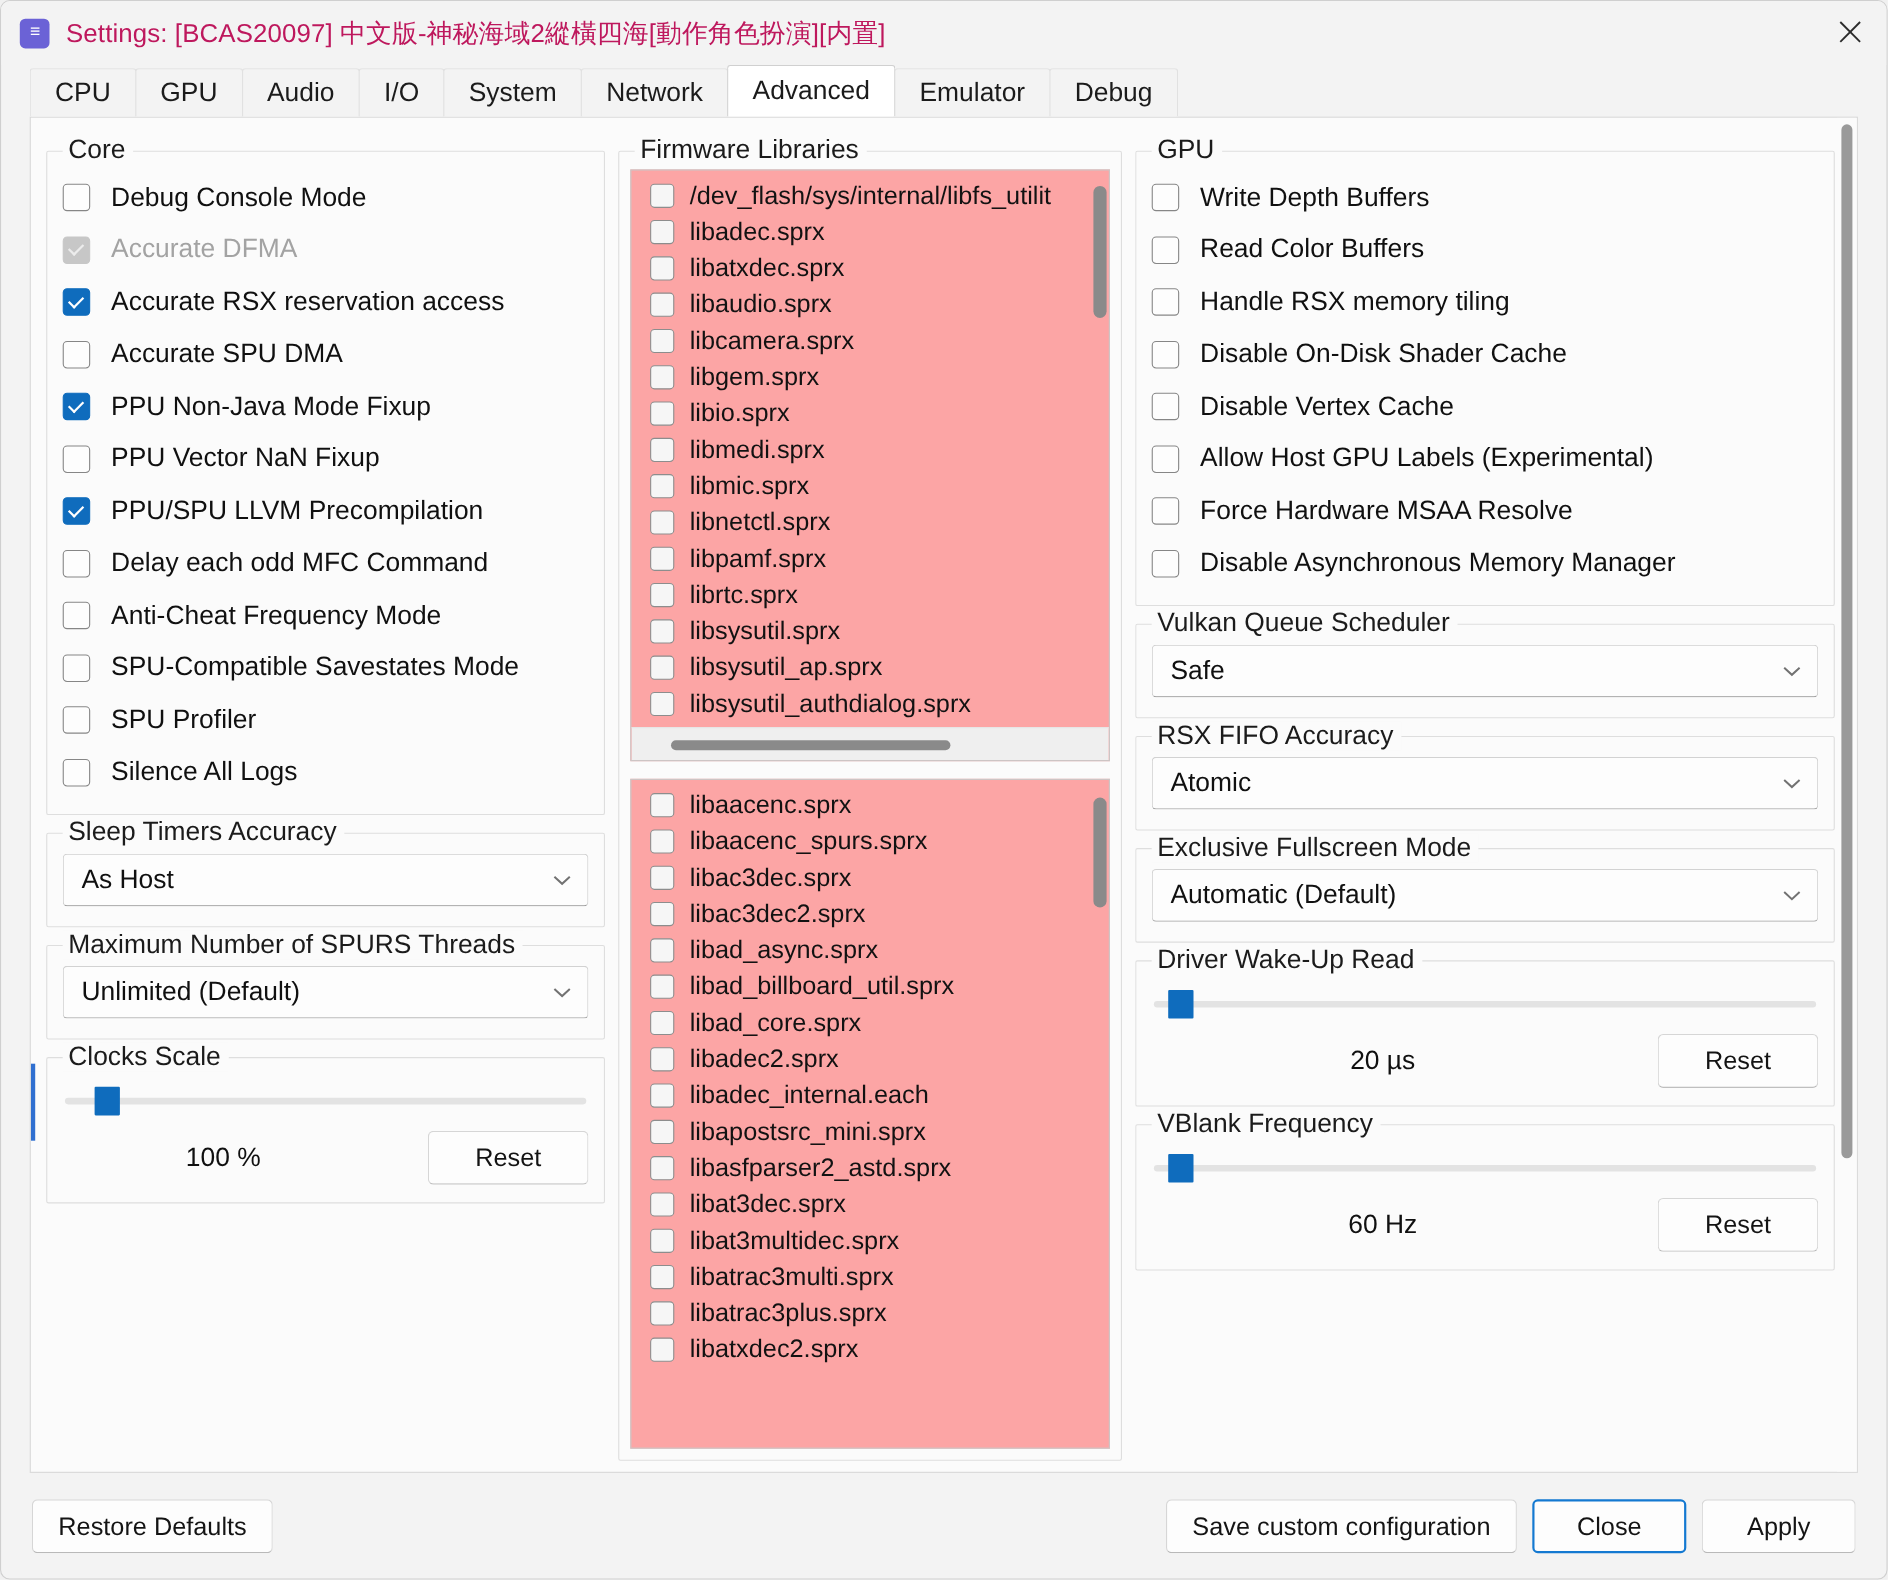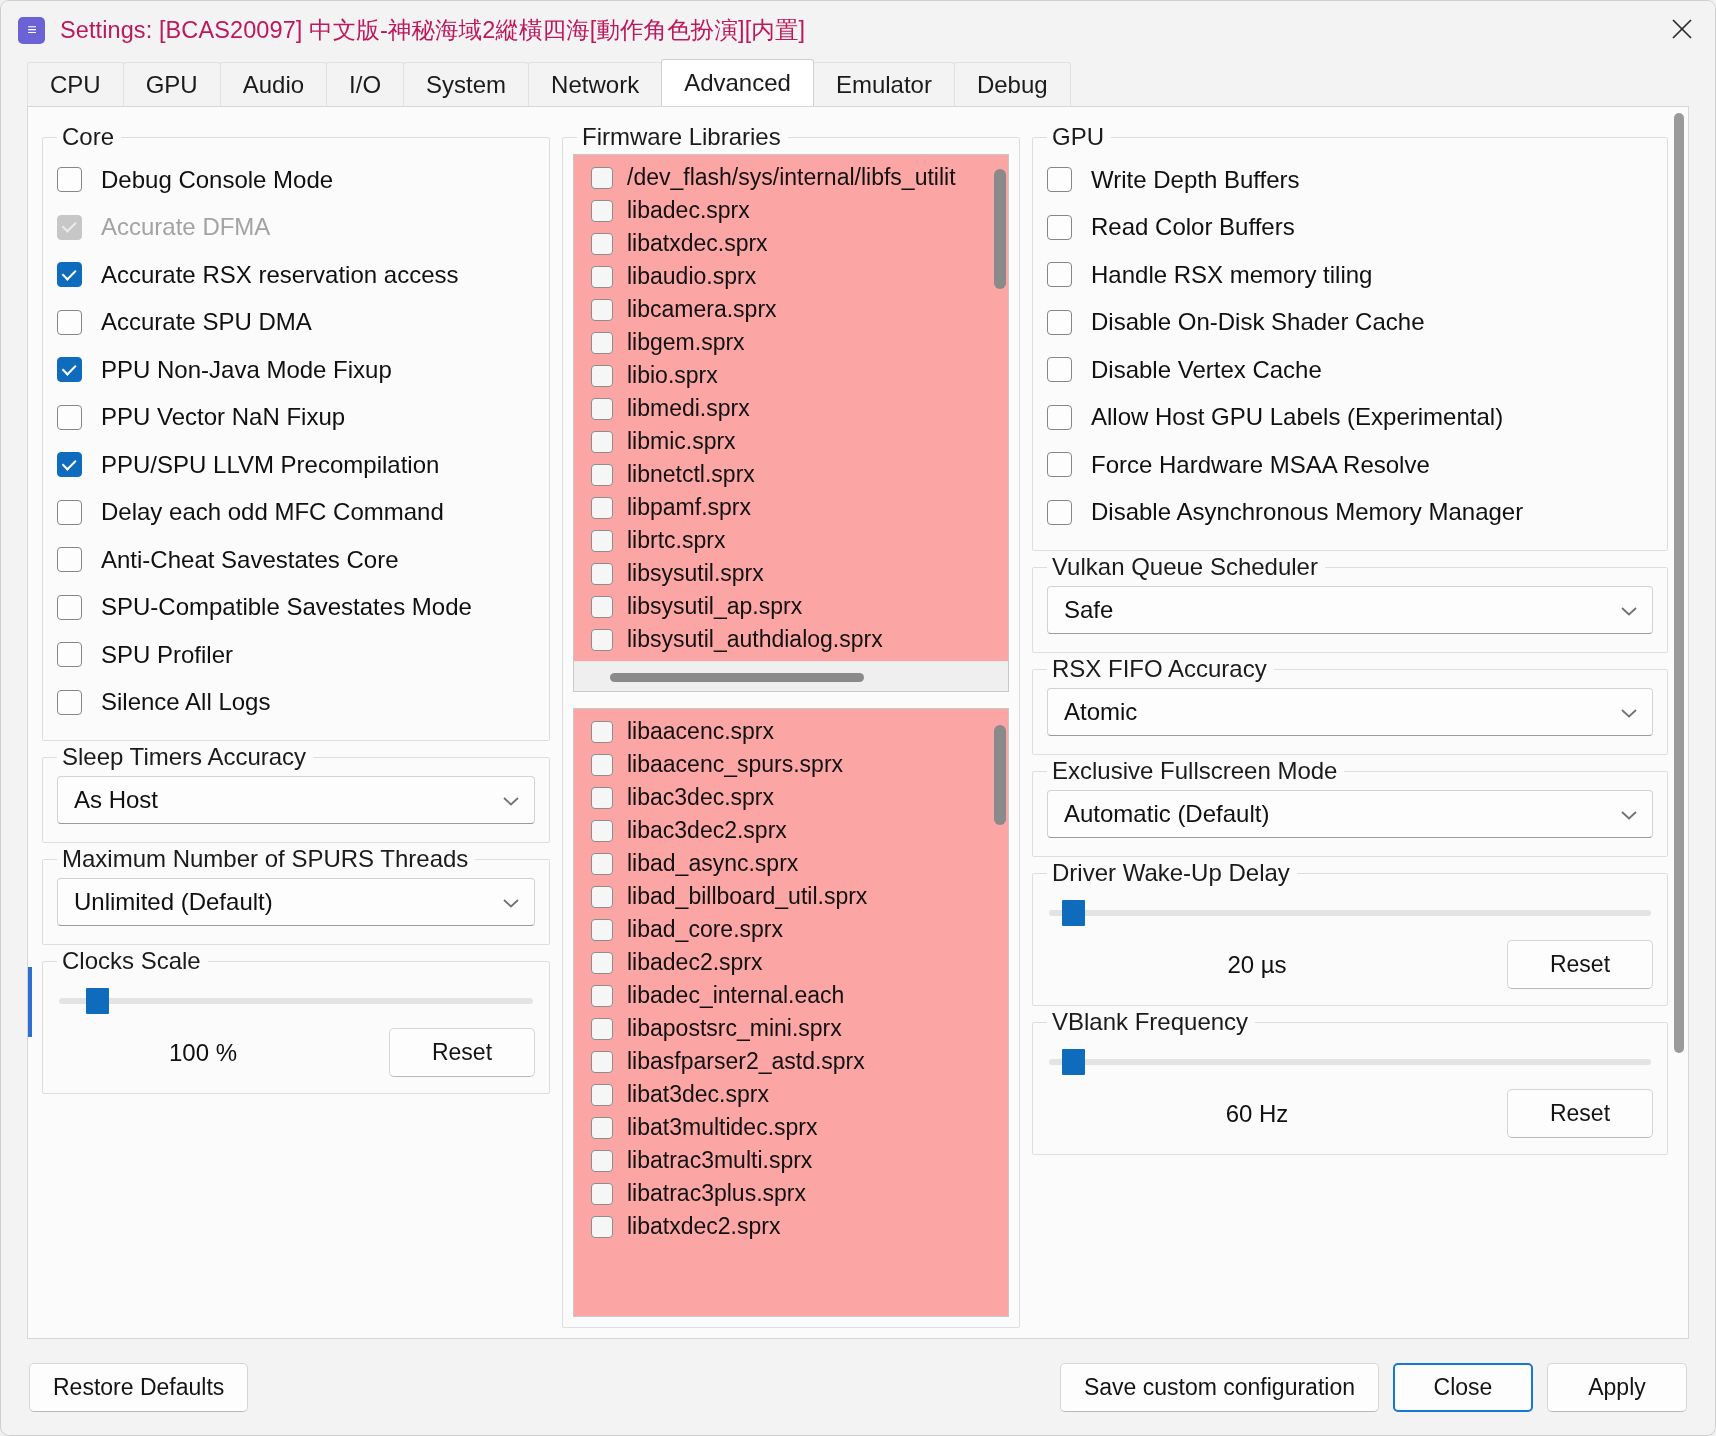--- a/index.html
+++ b/index.html
@@ -435,21 +435,21 @@
           <div class="cb-row">
             <div class="cb checked"></div>
             <div class="cb-label">PPU/SPU LLVM Precompilation</div>
           </div>
           <div class="cb-row">
             <div class="cb"></div>
             <div class="cb-label">Delay each odd MFC Command</div>
           </div>
           <div class="cb-row">
             <div class="cb"></div>
-            <div class="cb-label">Anti-Cheat Savestates Core</div>
+            <div class="cb-label">Anti-Cheat Frequency Mode</div>
           </div>
           <div class="cb-row">
             <div class="cb"></div>
             <div class="cb-label">SPU-Compatible Savestates Mode</div>
           </div>
           <div class="cb-row">
             <div class="cb"></div>
             <div class="cb-label">SPU Profiler</div>
           </div>
           <div class="cb-row">
@@ -711,21 +711,21 @@
               <div class="val">Automatic (Default)</div>
               <span class="chev">
                 <svg width="20" height="12" viewBox="0 0 20 12">
                     <polyline points="3,3 10,9.5 17,3" fill="none" stroke="#444" stroke-width="1.8"></polyline>
                   </svg>
               </span>
             </div>
           </div>
 
           <div class="group" style="padding:22px 14px 16px 14px;">
-            <div class="legend">Driver Wake-Up Delay</div>
+            <div class="legend">Driver Wake-Up Read</div>
             <div class="slider-wrap">
               <div class="track"></div>
               <div class="handle" style="left:2.5%;"></div>
             </div>
             <div class="slider-row">
               <div class="slider-value">20 µs</div>
               <div class="btn" style="min-width:146px;">Reset</div>
             </div>
           </div>
 

